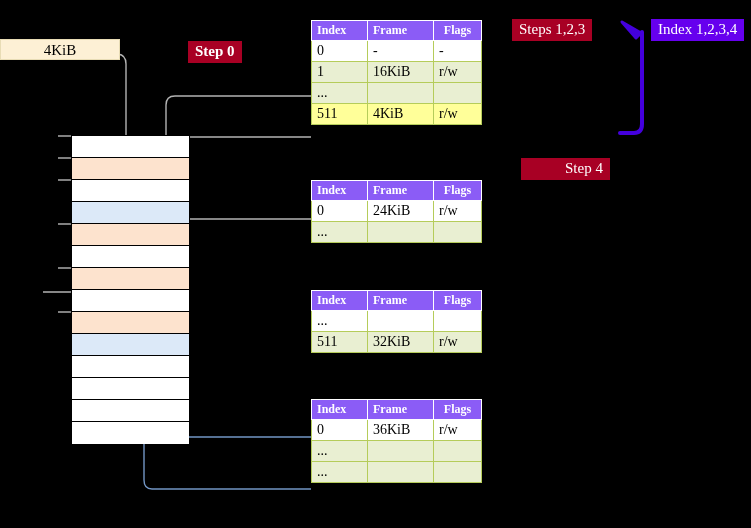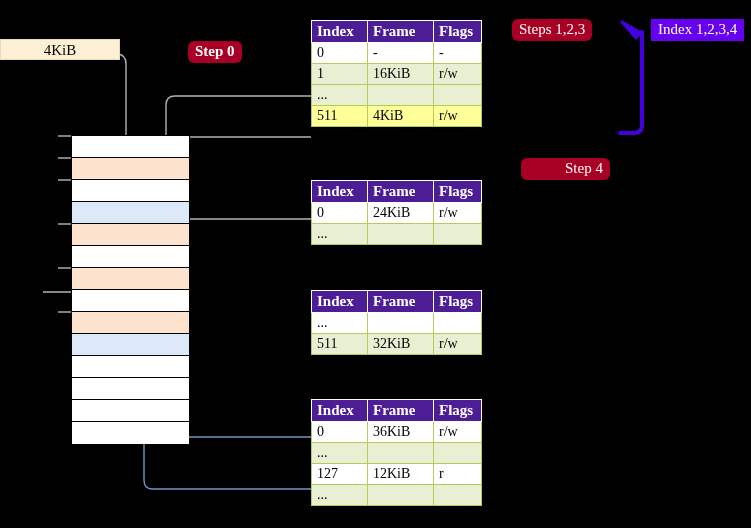--- a/index.html
+++ b/index.html
@@ -19,21 +19,21 @@
   
   .badge {
     position: absolute;
     color: #ffffff;
     font-family: "Liberation Serif", serif;
     font-size: 15px;
     line-height: 19px;
     padding: 1px 7px 2px 7px;
     white-space: nowrap;
   }
-  .badge-red   { background: #a80024; border-radius: 6px; }
+  .badge-red   { background: #a80024; }
   .badge-blue  { background: #6600ee; }
 
   #badge-step0       { left: 188px; top: 41px; font-weight: bold; }
   #badge-steps123    { left: 512px; top: 19px; }
   #badge-steps1234   { left: 651px; top: 19px; }
   #badge-step4       { left: 521px; top: 158px; padding-left: 44px; }
 
   
   #kib-box {
     position: absolute;
@@ -94,32 +94,32 @@
   .pt th, .pt td {
     border: 1px solid #b5cc5a;
     padding: 2px 5px;
     height: 18px;
     vertical-align: middle;
     text-align: left;
     color: #000000;
     box-sizing: border-box;
   }
   .pt th {
-    background: #4c1d95;
+    background: #8b5cf6;
     color: #ffffff;
     font-weight: bold;
-    font-size: 15px;
+    font-size: 12px;
     border-color: #ffffff;
   }
   .pt td.c0 { width: 56px; }
   .pt td.c1 { width: 66px; }
   .pt td.c2 { width: 48px; }
   .pt th.c0 { width: 56px; }
   .pt th.c1 { width: 66px; }
-  .pt th.c2 { width: 48px; }
+  .pt th.c2 { width: 48px; text-align: center; }
   .row-alt td { background: #e9efd2; }
   .row-plain td { background: #ffffff; }
   .cell-hl { background: #ffff99 !important; }
 
   #table0 { left: 311px; top: 20px;  }
   #table1 { left: 311px; top: 180px; }
   #table2 { left: 311px; top: 290px; }
   #table3 { left: 311px; top: 399px; }
 
   
@@ -304,25 +304,20 @@
         <tr class="row-plain">
           <td class="c0">0</td>
           <td class="c1">36KiB</td>
           <td class="c2">r/w</td>
         </tr>
         <tr class="row-alt">
           <td class="c0">...</td>
           <td class="c1"></td>
           <td class="c2"></td>
         </tr>
-        <tr class="row-plain">
-          <td class="c0">127</td>
-          <td class="c1">12KiB</td>
-          <td class="c2">r</td>
-        </tr>
         <tr class="row-alt">
           <td class="c0">...</td>
           <td class="c1"></td>
           <td class="c2"></td>
         </tr>
       </tbody>
     </table>
 
 </div>
 

